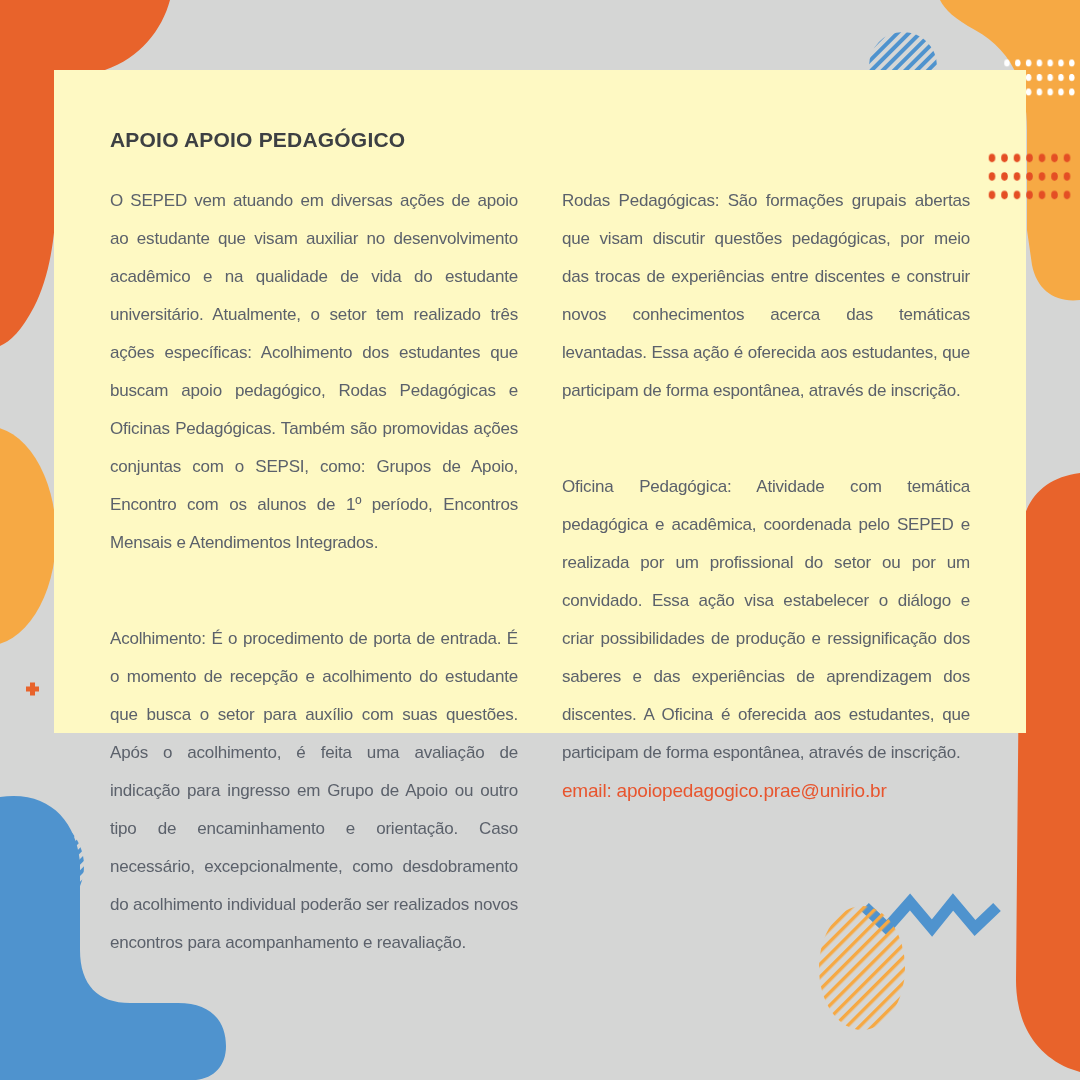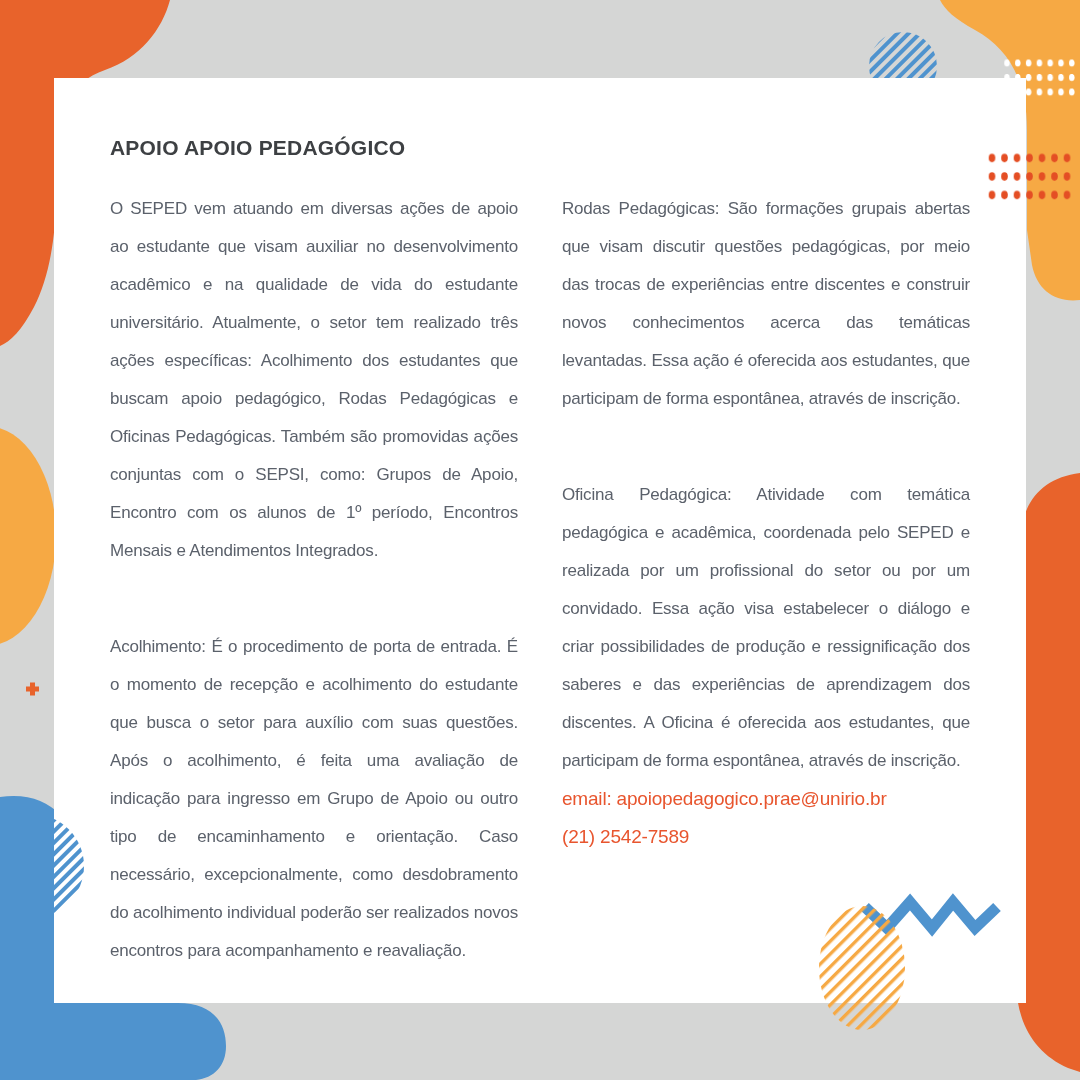--- a/index.html
+++ b/index.html
@@ -1,20 +1,20 @@
 <!DOCTYPE html>
 <html lang="pt-BR"><head>
 <meta charset="utf-8">
 <style>
   html,body{margin:0;padding:0;}
   body{width:1080px;height:1080px;position:relative;overflow:hidden;
        background:#d5d6d5;font-family:"Liberation Sans","DejaVu Sans",sans-serif;}
   svg.decor{position:absolute;left:0;top:0;width:1080px;height:1080px;}
   svg.front{pointer-events:none;}
-  .card{position:absolute;left:54px;top:78px;width:972px;height:925px;background:#ffffff;z-index:1;}
+  .card{position:absolute;left:54px;top:70px;width:972px;height:663px;background:#fef9c3;z-index:1;}
   .card h1{margin:58px 56px 0 56px;font-size:21px;font-weight:bold;color:#3d4043;
            letter-spacing:0.2px;}
   .cols{display:flex;gap:44px;margin:30px 56px 0 56px;}
   .col{flex:1;min-width:0;}
   .col p{margin:0 0 58px 0;font-size:17px;line-height:38px;color:#5b616b;
          text-align:justify;letter-spacing:-0.2px;hyphens:auto;}
   .contact-line{font-size:19px;line-height:38px;color:#e8552e;letter-spacing:-0.2px;}
 </style>
 </head>
 <body>
@@ -54,21 +54,20 @@
   <h1>APOIO APOIO PEDAGÓGICO</h1>
   <div class="cols">
     <div class="col">
       <p>O SEPED vem atuando em diversas ações de apoio ao estudante que visam auxiliar no desenvolvimento acadêmico e na qualidade de vida do estudante universitário. Atualmente, o setor tem realizado três ações específicas: Acolhimento dos estudantes que buscam apoio pedagógico, Rodas Pedagógicas e Oficinas Pedagógicas. Também são promovidas ações conjuntas com o SEPSI, como: Grupos de Apoio, Encontro com os alunos de 1º período, Encontros Mensais e Atendimentos Integrados.</p>
       <p>Acolhimento: É o procedimento de porta de entrada. É o momento de recepção e acolhimento do estudante que busca o setor para auxílio com suas questões. Após o acolhimento, é feita uma avaliação de indicação para ingresso em Grupo de Apoio ou outro tipo de encaminhamento e orientação. Caso necessário, excepcionalmente, como desdobramento do acolhimento individual poderão ser realizados novos encontros para acompanhamento e reavaliação.</p>
     </div>
     <div class="col">
       <p>Rodas Pedagógicas: São formações grupais abertas que visam discutir questões pedagógicas, por meio das trocas de experiências entre discentes e construir novos conhecimentos acerca das temáticas levantadas. Essa ação é oferecida aos estudantes, que participam de forma espontânea, através de inscrição.</p>
       <p style="margin-bottom:0">Oficina Pedagógica: Atividade com temática pedagógica e acadêmica, coordenada pelo SEPED e realizada por um profissional do setor ou por um convidado. Essa ação visa estabelecer o diálogo e criar possibilidades de produção e ressignificação dos saberes e das experiências de aprendizagem dos discentes. A Oficina é oferecida aos estudantes, que participam de forma espontânea, através de inscrição.</p>
       <div class="contact-line">email: apoiopedagogico.prae@unirio.br</div>
-      <div class="contact-line">(21) 2542-7589</div>
     </div>
   </div>
 </div>
 
 <svg class="decor front" viewBox="0 0 1080 1080" style="z-index:2">
   <rect x="988" y="153" width="84" height="47" fill="url(#dotsRed)"></rect>
 
   <circle cx="32" cy="866" r="52" fill="url(#stripesBlue)"></circle>
 
   <g fill="#e8632b">

